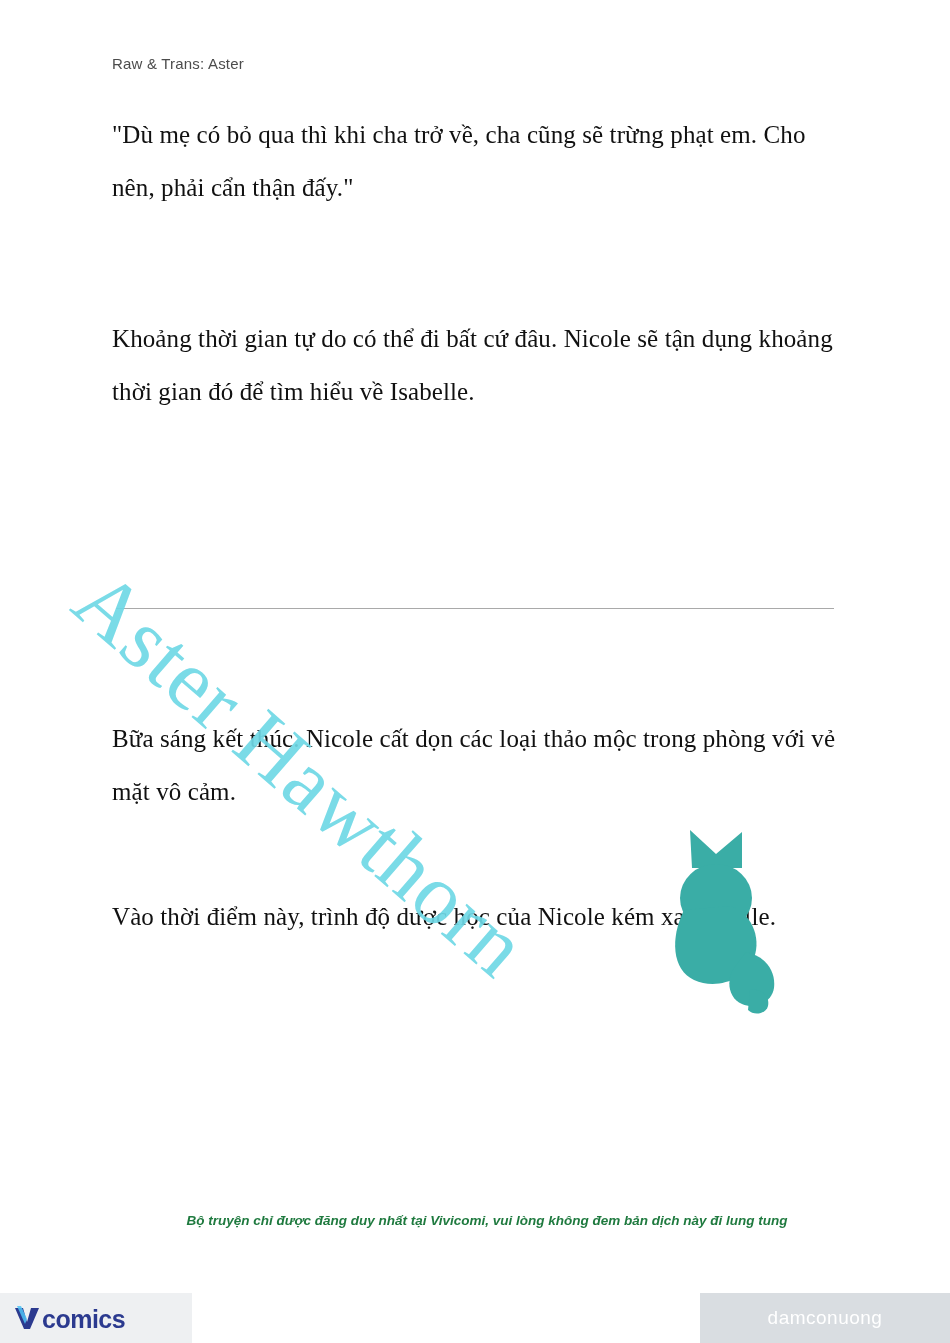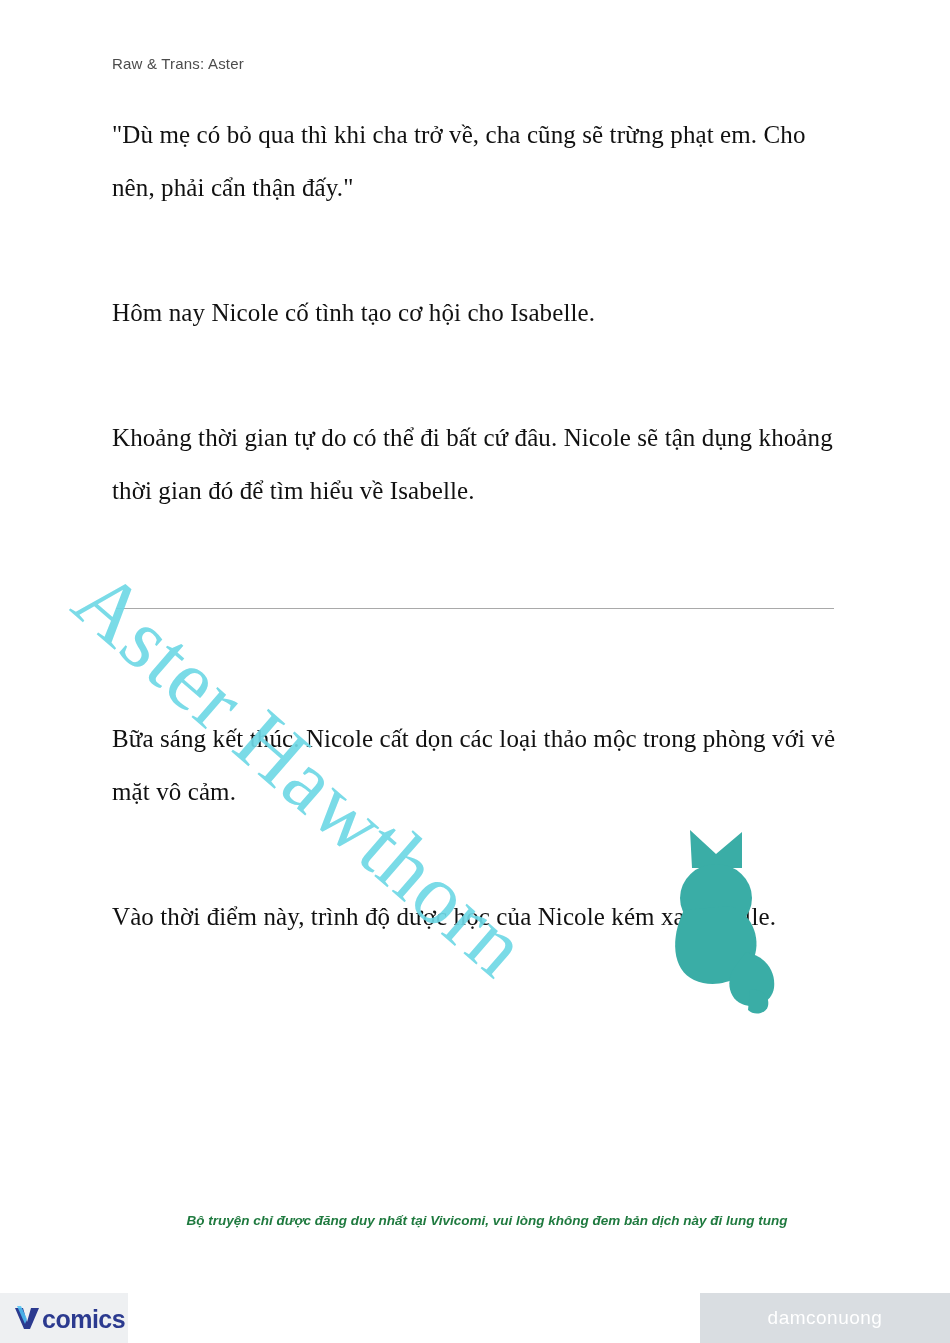--- a/index.html
+++ b/index.html
@@ -109,21 +109,21 @@
     line-height: 26px;
     margin-left: 12px;
   }
   .footer-note div { white-space: nowrap; }
 
   
   .bottom-left-bar {
     position: absolute;
     left: 0;
     bottom: 0;
-    width: 128px;
+    width: 192px;
     height: 50px;
     background: #eef0f2;
     display: flex;
     align-items: center;
     padding-left: 14px;
     box-sizing: border-box;
   }
   .vcomics {
     display: flex;
     align-items: baseline;
@@ -167,21 +167,20 @@
 </head>
 <body>
 
 <div class="page">
 
   <div class="credit-header">Raw &amp; Trans: Aster</div>
 
   <div class="content">
     <p class="para">"Dù mẹ có bỏ qua thì khi cha trở về, cha cũng sẽ trừng phạt em. Cho nên, phải cẩn thận đấy."</p>
     <div class="spacer-lg"></div>
-    <p class="para">Hôm nay Nicole cố tình tạo cơ hội cho Isabelle.</p>
     <div class="spacer-lg"></div>
     <p class="para">Khoảng thời gian tự do có thể đi bất cứ đâu. Nicole sẽ tận dụng khoảng thời gian đó để tìm hiểu về Isabelle.</p>
   </div>
 
   <div class="divider"></div>
 
   <div class="content" style="top:712px;">
     <p class="para">Bữa sáng kết thúc. Nicole cất dọn các loại thảo mộc trong phòng với vẻ mặt vô cảm.</p>
     <div class="spacer-lg"></div>
     <p class="para">Vào thời điểm này, trình độ dược học của Nicole kém xa Isabelle.</p>

